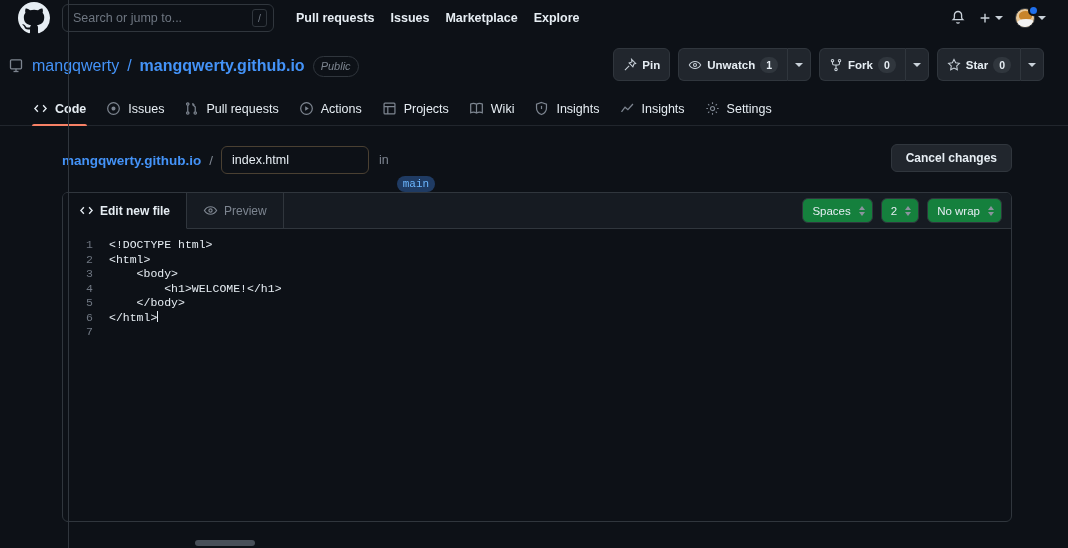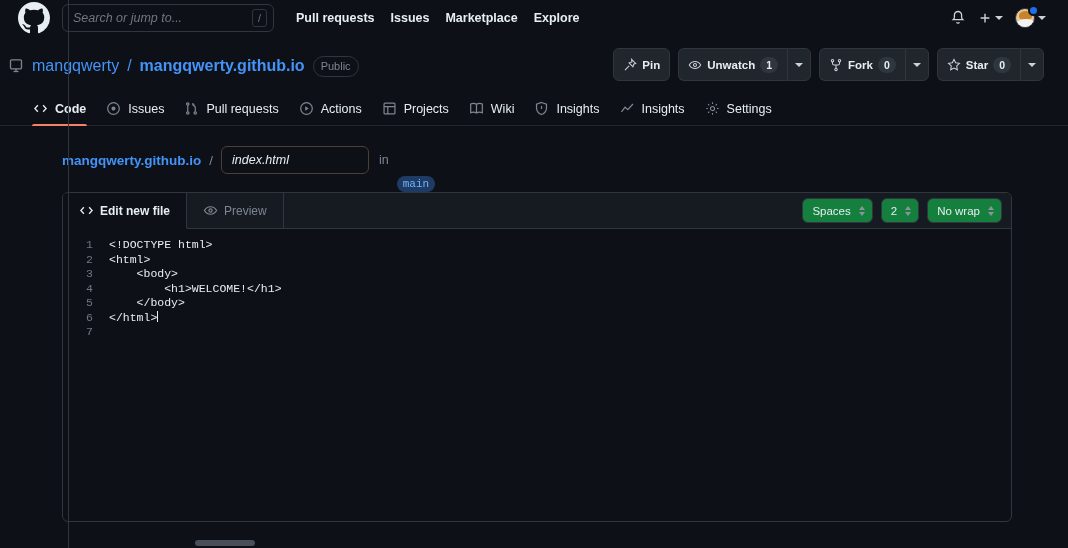--- a/index.html
+++ b/index.html
@@ -39,21 +39,20 @@
     padding: 0 6px 0 10px;
   }
   .search-input {
     flex: 1;
     background: transparent;
     border: none;
     outline: none;
     font-family: "Liberation Sans", sans-serif;
     font-size: 12.5px;
     color: #e5e5e5;
-    font-style: italic;
   }
   .search-input::placeholder { color: #6e7681; opacity: 1; }
   .slash-key {
     border: 1px solid #30363d;
     border-radius: 3px;
     font-size: 10.5px;
     color: #6e7681;
     line-height: 1;
     padding: 3px 5px;
     font-family: "Liberation Sans", sans-serif;
@@ -116,21 +115,21 @@
   .repo-owner {
     font-size: 16px; color: #4493f8; text-decoration: none;
   }
   .repo-sep { font-size: 16px; color: #4493f8; }
   .repo-name {
     font-size: 16px; color: #4493f8; font-weight: bold; text-decoration: none;
   }
   .visibility-badge {
     font-size: 11px; color: #7d8590;
     border: 1px solid #30363d; border-radius: 2em;
-    padding: 1px 7px 2px; line-height: 16px;
+    padding: 1px 7px 2px; line-height: 16px; font-style: italic;
   }
 
   .repo-actions {
     position: absolute; right: 24px; top: 12px;
     display: flex; align-items: center; gap: 8px;
   }
   .btn {
     height: 33px;
     background: #21262d;
     border: 1px solid #30363d;
@@ -201,21 +200,20 @@
   .filename-input {
     width: 148px; height: 28px;
     background: #0d1117;
     border: 1px solid #4a4032;
     border-radius: 6px;
     color: #e6edf3;
     font-size: 12.5px;
     padding: 0 10px;
     outline: none;
     font-family: "Liberation Sans", sans-serif;
-    font-style: italic;
   }
   .in-label { font-size: 12.5px; color: #7d8590; margin-left: 2px; }
   .branch-chip {
     background: #1f3b63;
     color: #6cb6ff;
     font-family: "Liberation Mono", monospace;
     font-size: 11px;
     border-radius: 8px;
     padding: 2px 6px;
     margin-top: 48px;
@@ -549,20 +547,21 @@
 </div>
 
 <div class="edit-wrap">
 
   <div class="path-row">
     <a href="#" class="path-repo">mangqwerty.github.io</a>
     <span class="path-slash">/</span>
     <input class="filename-input" type="text" value="index.html" placeholder="Name your file..." style="">
     <span class="in-label">in</span>
     <span class="branch-chip">main</span>
+    <button class="cancel-btn">Cancel changes</button>
   </div>
 
   <div class="editor-box">
 
     <div class="editor-tabbar">
       <div class="ed-tab active">
         <span class="ed-ico">
           <svg width="15" height="15" viewBox="0 0 16 16" fill="none" stroke="currentColor" stroke-width="1.4">
             <path d="M5.2 4.5 2 8l3.2 3.5M10.8 4.5 14 8l-3.2 3.5"></path>
           </svg>

